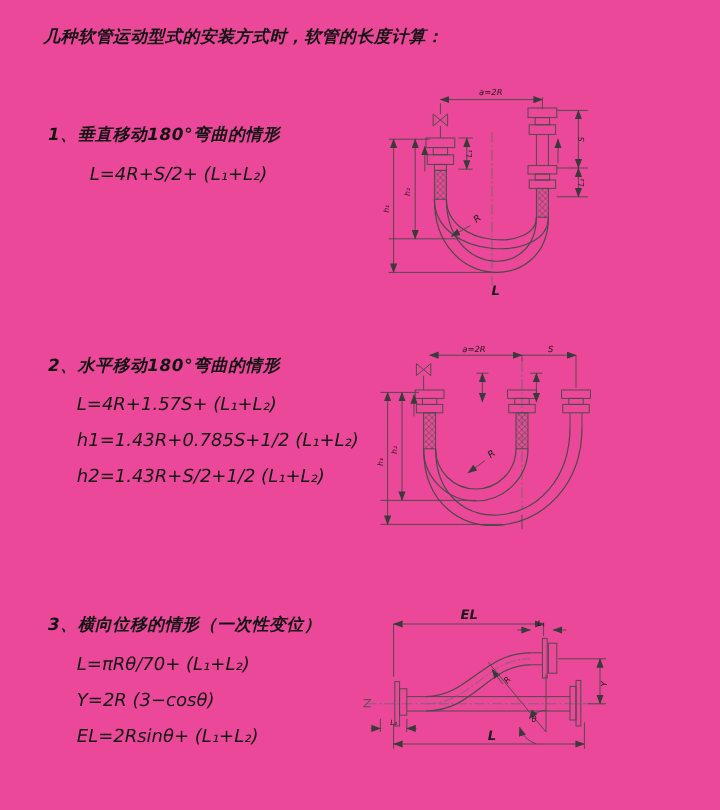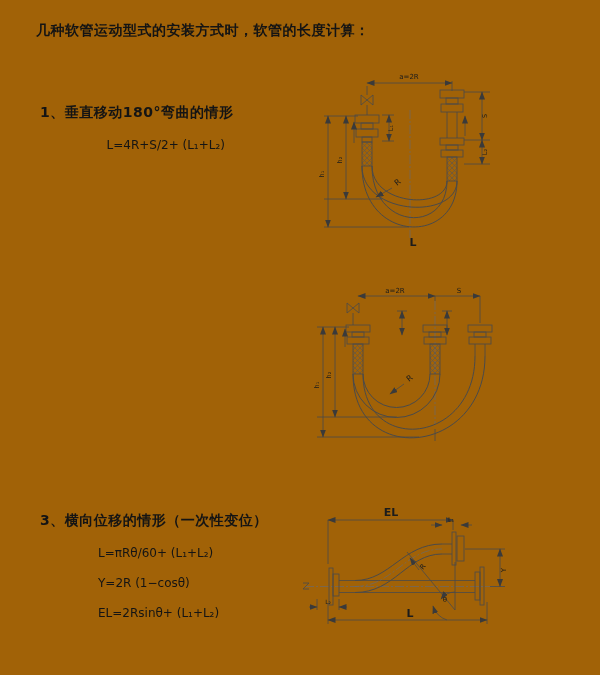--- a/index.html
+++ b/index.html
@@ -1,25 +1,25 @@
 <!DOCTYPE html>
 <html><head>
 <meta charset="utf-8">
 <style>
   html,body{margin:0;padding:0;background:#e8e8e8;}
   .page{
-    position:relative;width:600px;height:675px;background:#a16207;
+    position:relative;width:600px;height:675px;background:#ec4899;
     font-family:"DejaVu Sans","Liberation Sans",sans-serif;color:#141414;
-    overflow:hidden;margin:0 auto;
+    overflow:hidden;margin:0 auto;font-style:italic;
   }
   .doc-title{position:absolute;left:36px;top:22px;font-size:14px;font-weight:bold;letter-spacing:.5px;}
   .section{position:absolute;left:40px;}
   .sec-heading{font-size:14px;font-weight:bold;letter-spacing:.5px;}
   .formulas{margin-top:8px;margin-left:24px;}
-  .formula{font-size:12px;line-height:30px;white-space:pre;margin-left:34px;}
+  .formula{font-size:15px;line-height:30px;white-space:pre;}
   .diagram{position:absolute;}
   svg text{fill:#1c1c1c;font-family:"DejaVu Sans","Liberation Sans",sans-serif;}
   .thin{stroke:#4a4a4a;stroke-width:.8;fill:none;}
   .hose{stroke:#4a4a4a;stroke-width:1;fill:none;}
   .cl{stroke:#6a6a6a;stroke-width:.7;fill:none;stroke-dasharray:9 2 2 2;}
 </style>
 </head>
 <body>
 
 <div class="page">
@@ -115,20 +115,28 @@
     </g>
 
     <g>
       <line class="thin" x1="80" y1="120" x2="64" y2="129" marker-end="url(#m1)"></line>
       <text x="85" y="118" font-size="8" transform="rotate(-38 85 118)">R</text>
     </g>
 
     <text x="101" y="178" font-size="11" font-weight="bold" text-anchor="middle">L</text>
   </svg>
 
+  <div class="section" style="top:296px;">
+    <div class="sec-heading">2、水平移动180°弯曲的情形</div>
+    <div class="formulas">
+      <div class="formula">L=4R+1.57S+ (L₁+L₂)</div>
+      <div class="formula">h1=1.43R+0.785S+1/2 (L₁+L₂)</div>
+      <div class="formula">h2=1.43R+S/2+1/2 (L₁+L₂)</div>
+    </div>
+  </div>
 
   <svg class="diagram" style="left:305px;top:283px;" width="290" height="170" viewBox="0 0 290 170">
     <defs>
       <pattern id="b2" width="5" height="5" patternUnits="userSpaceOnUse">
         <path d="M0,5 L5,0 M0,0 L5,5" stroke="#555" stroke-width="0.6"></path>
       </pattern>
       <marker id="m2" markerWidth="9" markerHeight="8" refX="7.5" refY="3" orient="auto-start-reverse" markerUnits="userSpaceOnUse">
         <path d="M0,0 L8,3 L0,6 z" fill="#3a3a3a"></path>
       </marker>
     </defs>
@@ -199,22 +207,22 @@
       <line class="thin" x1="99" y1="101" x2="85" y2="111" marker-end="url(#m2)"></line>
       <text x="104" y="99" font-size="8" transform="rotate(-38 104 99)">R</text>
     </g>
 
     <line class="thin" x1="130" y1="146" x2="130" y2="158"></line>
   </svg>
 
   <div class="section" style="top:512px;">
     <div class="sec-heading">3、横向位移的情形（一次性变位）</div>
     <div class="formulas">
-      <div class="formula">L=πRθ/60+ (L₁+L₂)</div>
-      <div class="formula">Y=2R (1−cosθ)</div>
+      <div class="formula">L=πRθ/70+ (L₁+L₂)</div>
+      <div class="formula">Y=2R (3−cosθ)</div>
       <div class="formula">EL=2Rsinθ+ (L₁+L₂)</div>
     </div>
   </div>
 
   <svg class="diagram" style="left:295px;top:500px;" width="300" height="155" viewBox="0 0 300 155">
     <defs>
       <marker id="m3" markerWidth="9" markerHeight="8" refX="7.5" refY="3" orient="auto-start-reverse" markerUnits="userSpaceOnUse">
         <path d="M0,0 L8,3 L0,6 z" fill="#3a3a3a"></path>
       </marker>
     </defs>

